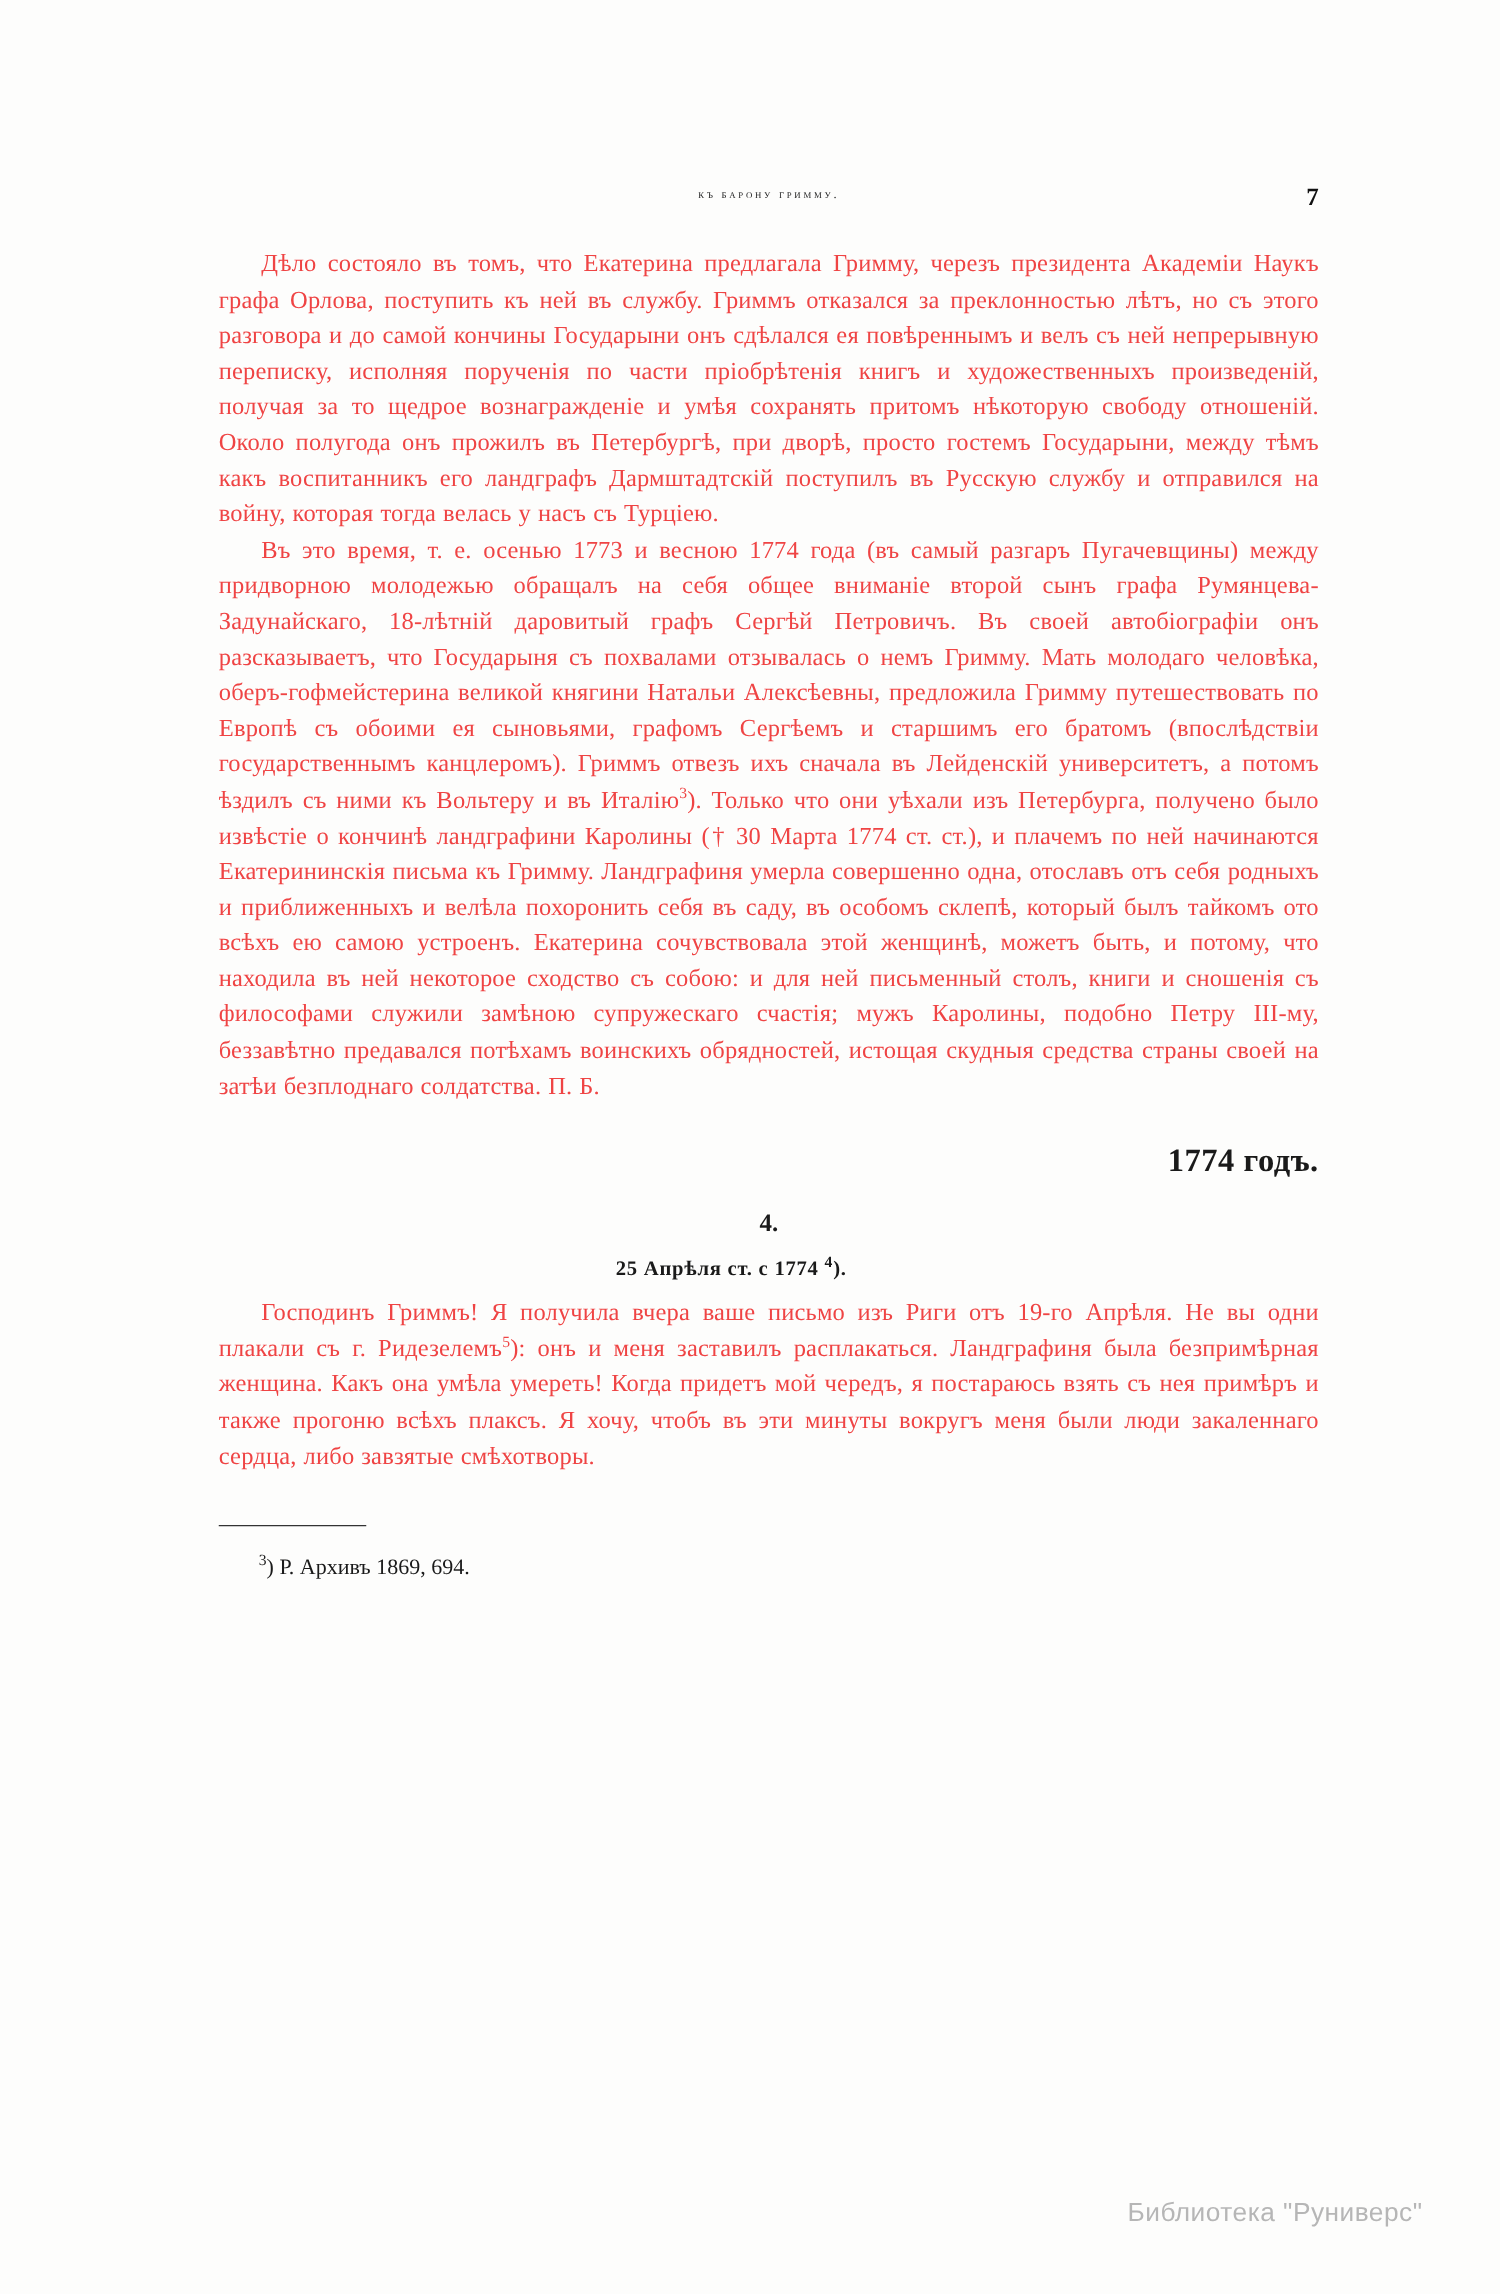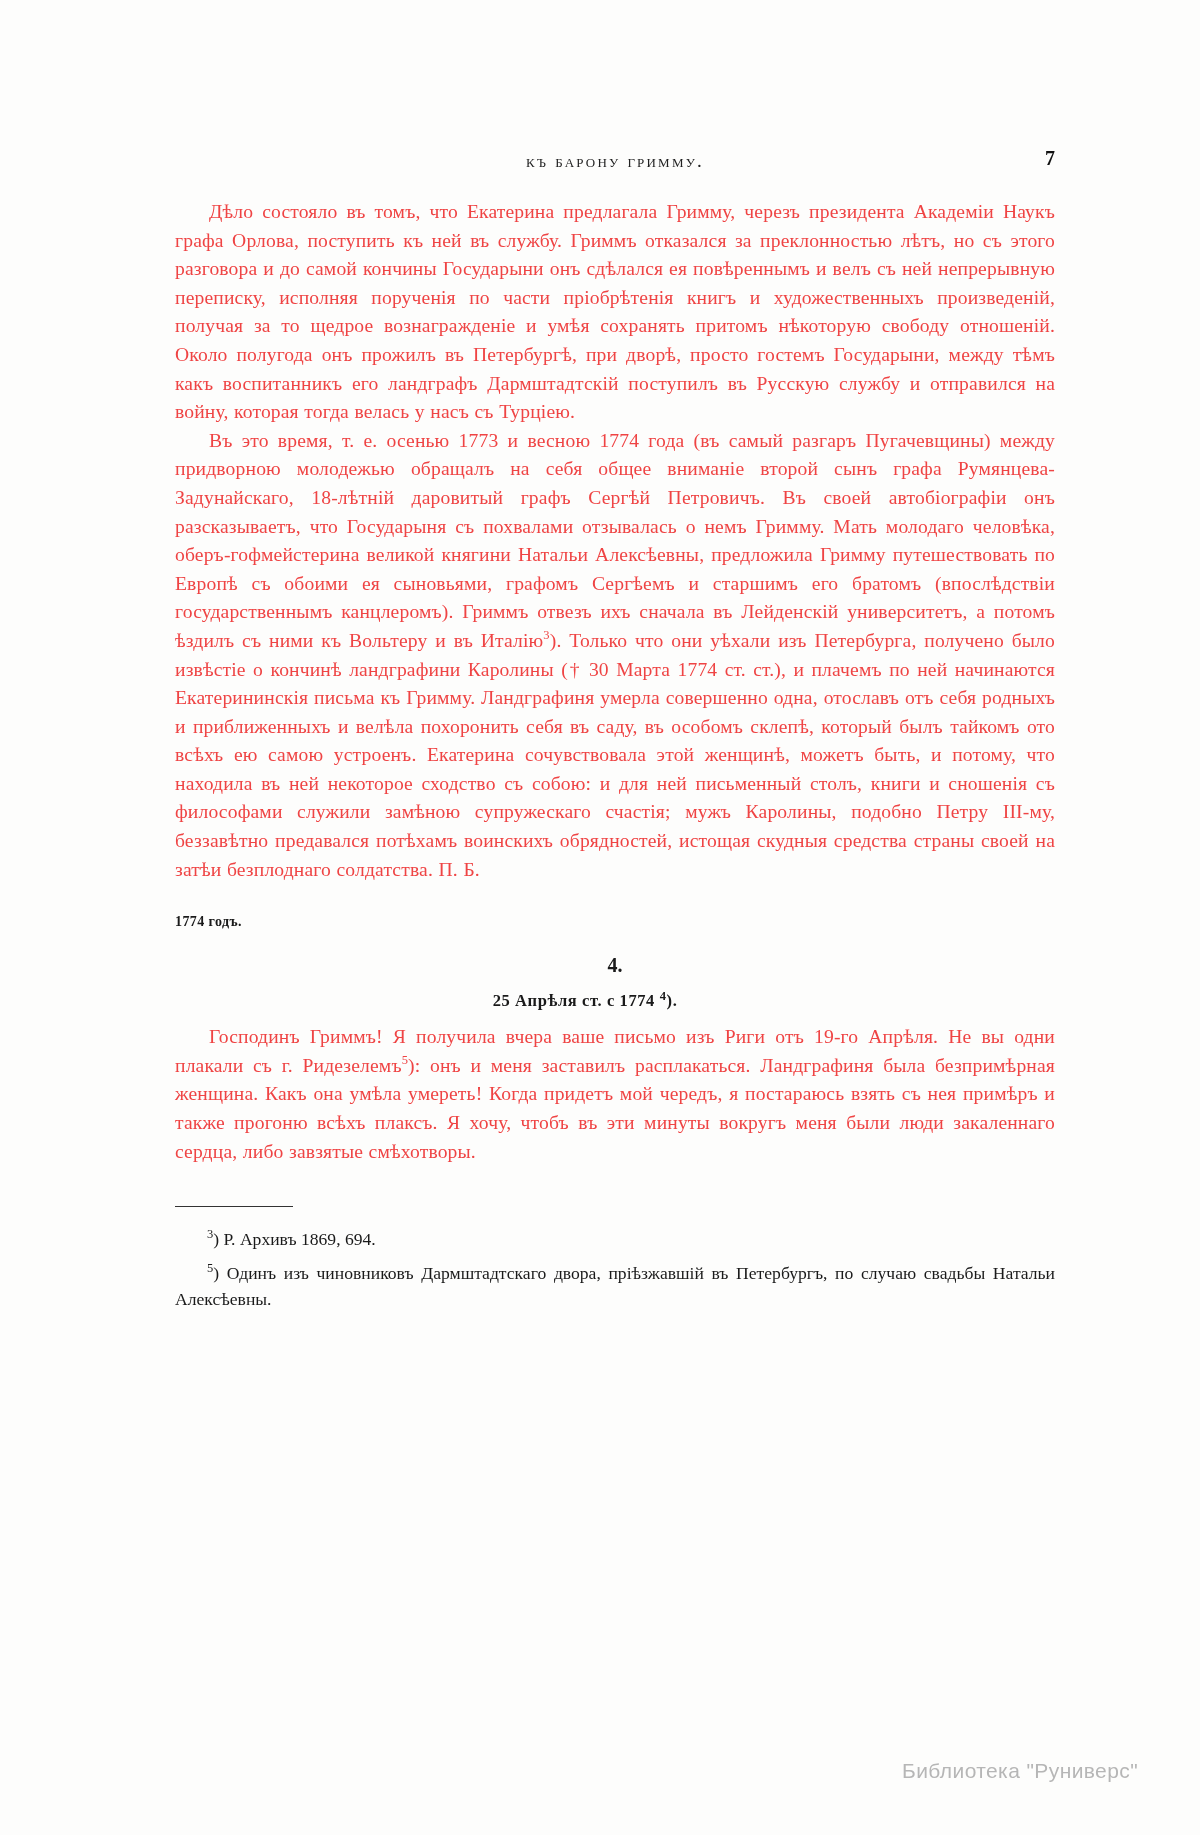--- a/index.html
+++ b/index.html
@@ -30,21 +30,21 @@
   }
   .running-head {
     display: flex;
     align-items: baseline;
     justify-content: center;
     position: relative;
     margin-bottom: 28px;
     height: 20px;
   }
   .running-head .rh-title {
-    font-size: 19px;
+    font-size: 10px;
     letter-spacing: 2.2px;
     font-variant: small-caps;
     text-transform: lowercase;
     color: #222;
     font-family: "Liberation Serif", serif;
   }
   .running-head .rh-page {
     position: absolute;
     right: 0;
     bottom: 0;
@@ -57,22 +57,22 @@
     line-height: 28.6px;
     text-align: justify;
     text-justify: inter-word;
     margin: 0;
     text-indent: 34px;
     color: #ef4444;
     letter-spacing: 0.15px;
     word-spacing: 0.5px;
   }
   .section-title {
-    text-align: left;
-    font-size: 14px;
+    text-align: right;
+    font-size: 26px;
     font-weight: bold;
     margin: 30px 0 0 0;
     letter-spacing: 0.4px;
   }
   .letter-number {
     text-align: center;
     font-size: 20px;
     font-weight: bold;
     margin: 24px 0 0 0;
   }
@@ -146,21 +146,18 @@
     <p class="body">
       <span>Господинъ Гриммъ! Я получила вчера ваше письмо изъ Риги отъ 19-го Апрѣля. Не вы одни плакали съ г. Ридезелемъ</span><sup class="ref">5</sup><span>): онъ и меня заставилъ расплакаться. Ландграфиня была безпримѣрная женщина. Какъ она умѣла умереть! Когда придетъ мой чередъ, я постараюсь взять съ нея примѣръ и также прогоню всѣхъ плаксъ. Я хочу, чтобъ въ эти минуты вокругъ меня были люди закаленнаго сердца, либо завзятые смѣхотворы.</span>
     </p>
 
     <div class="rule"></div>
 
     <div class="footnotes">
       <p>
         <sup class="fn-mark">3</sup><span>) Р. Архивъ 1869, 694.</span>
       </p>
-      <p>
-        <sup class="fn-mark">5</sup><span>) Одинъ изъ чиновниковъ Дармштадтскаго двора, пріѣзжавшій въ Петербургъ, по случаю свадьбы Натальи Алексѣевны.</span>
-      </p>
     </div>
 
   </div>
 
   <div class="watermark">Библиотека "Руниверс"</div>
 </div>
 
 </body></html>

